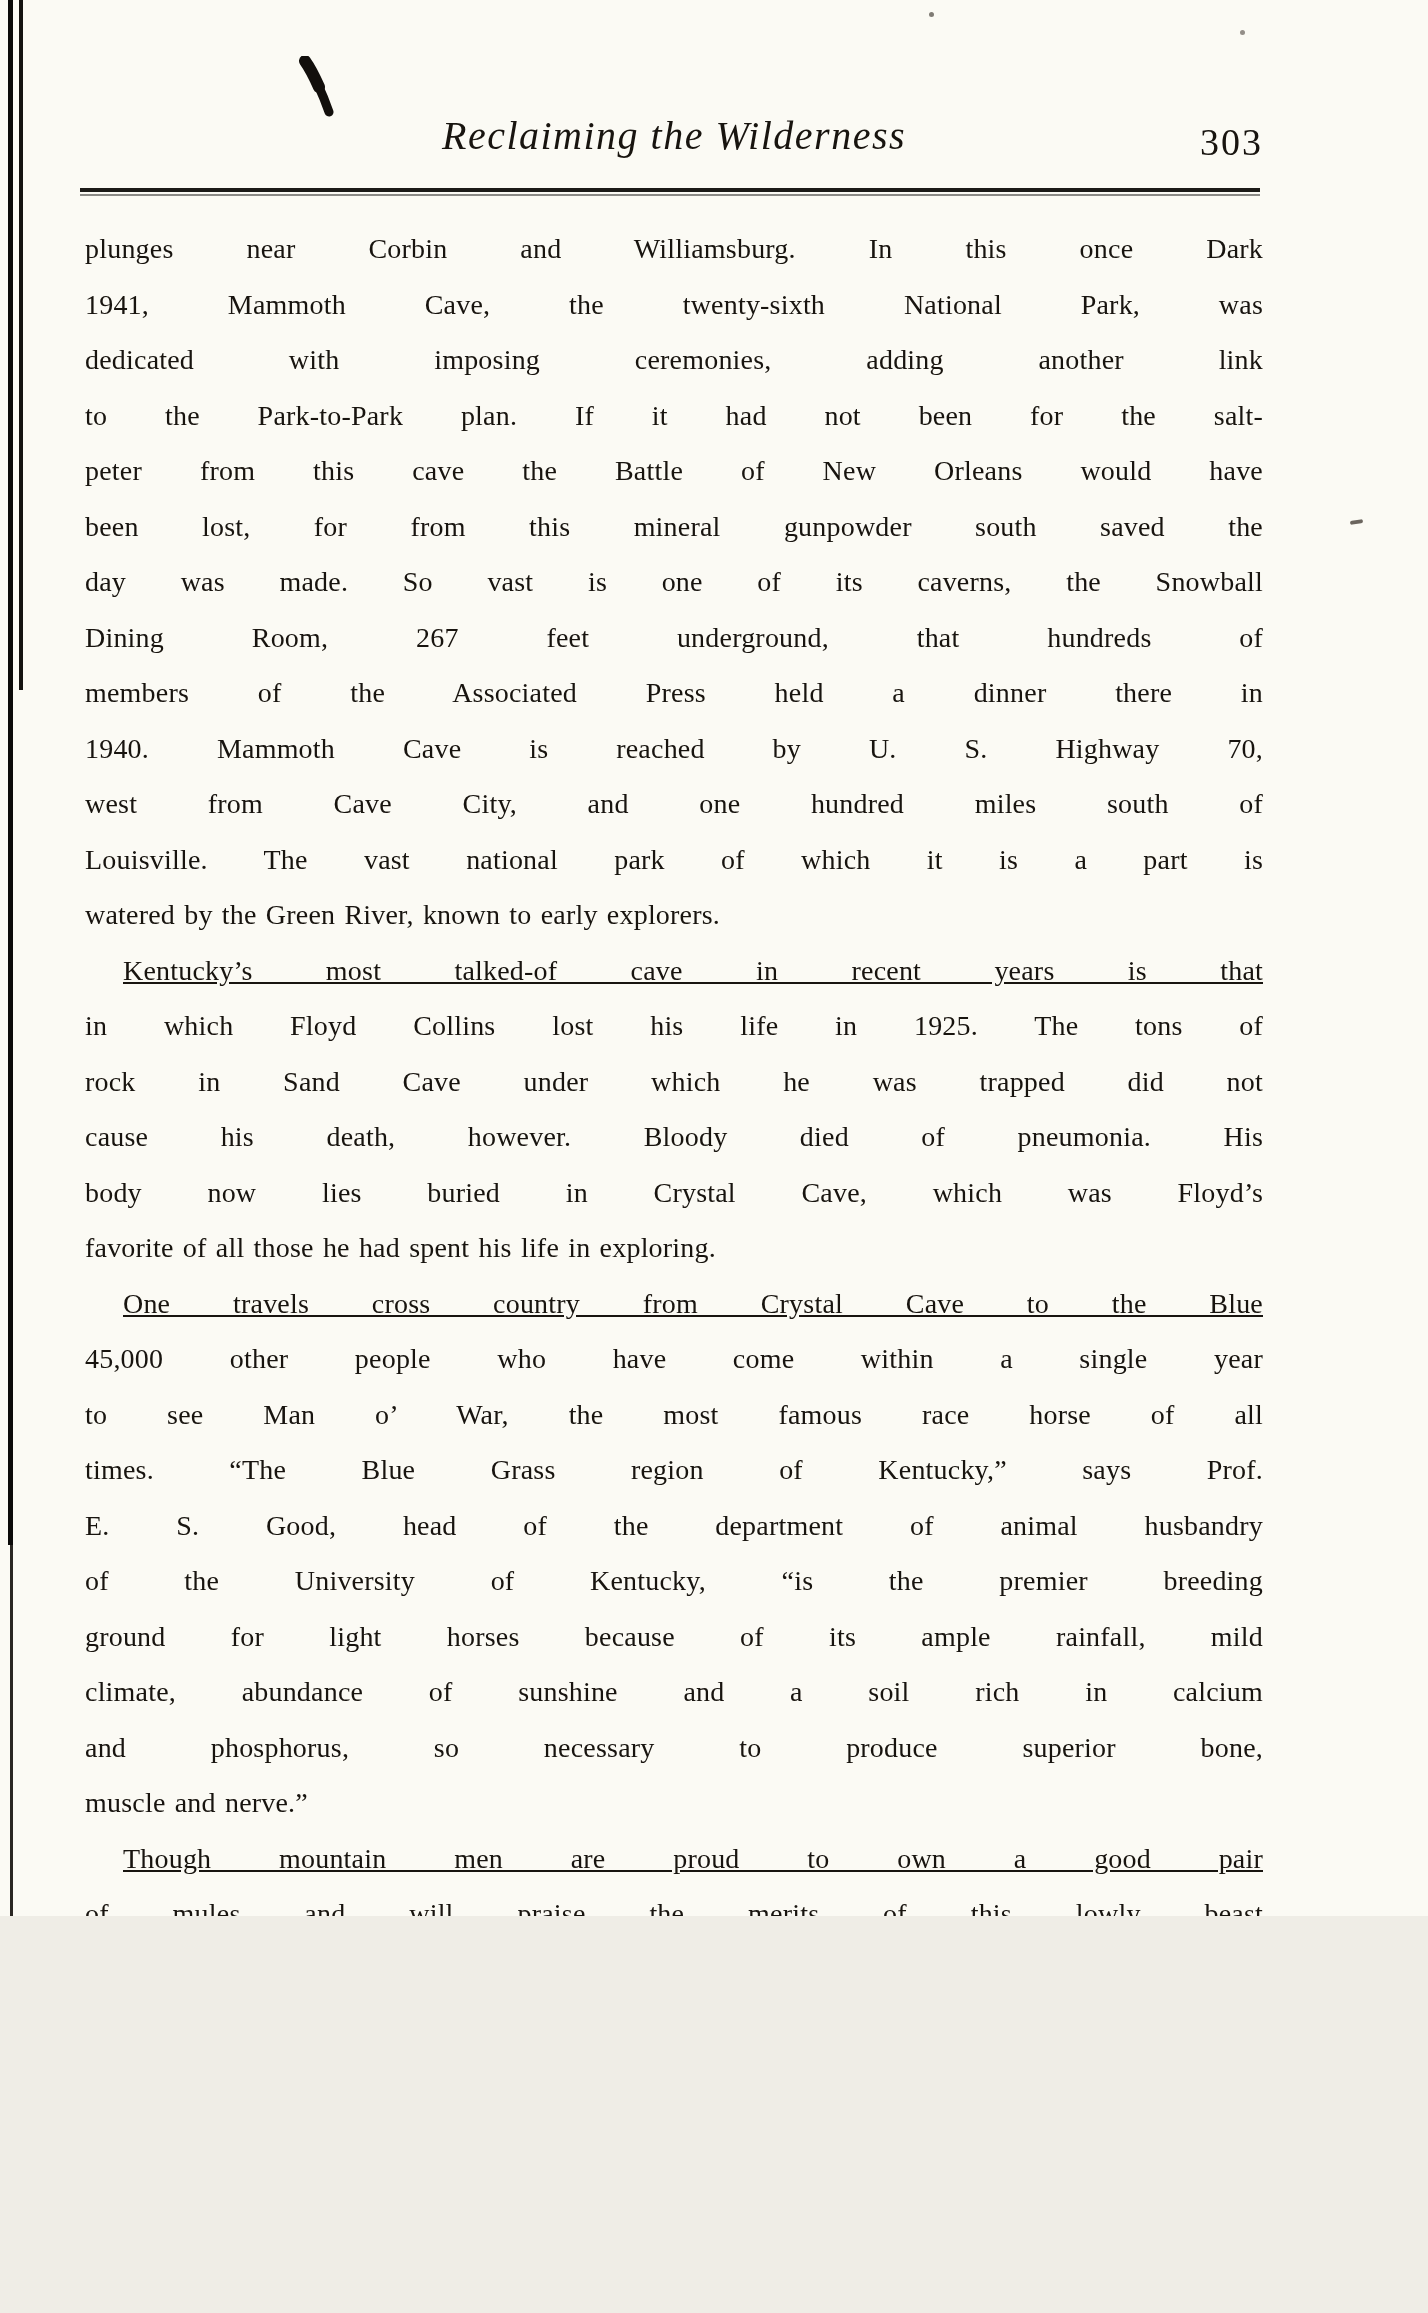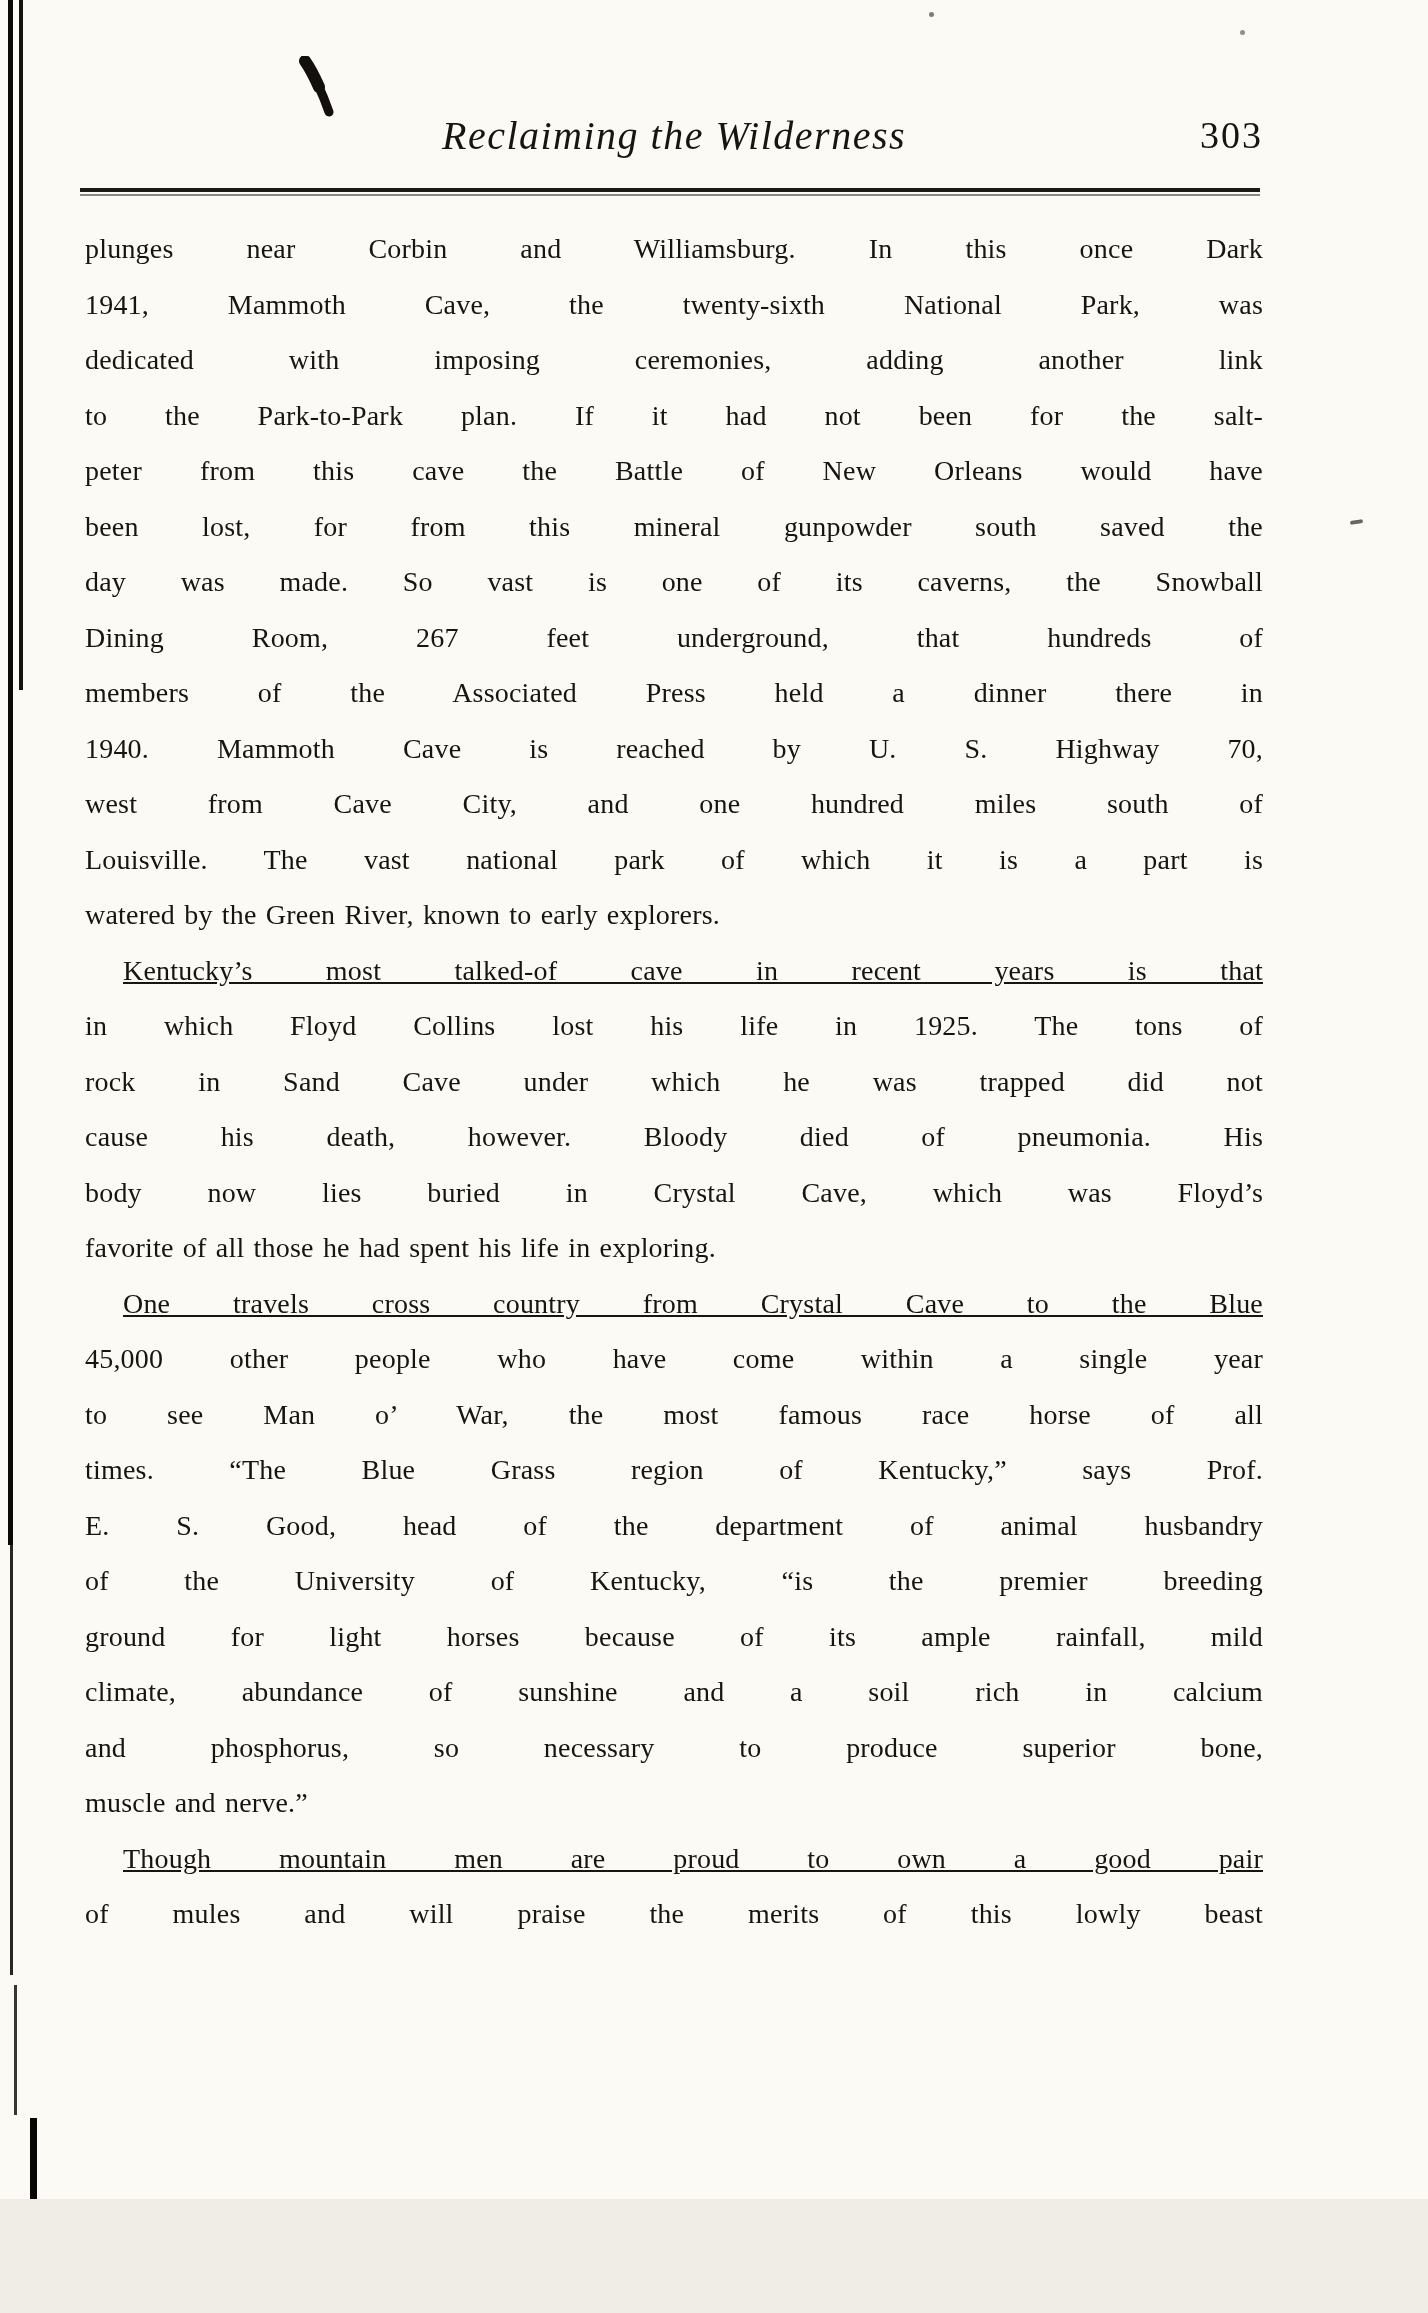--- a/index.html
+++ b/index.html
@@ -10,21 +10,21 @@
   html, body { margin: 0; padding: 0; }
   body {
     width: 1428px;
     height: 2313px;
     background: #efede6;
     font-family: "Liberation Serif", serif;
   }
   .page {
     position: relative;
     width: 1428px;
-    height: 2199px;
+    height: 1916px;
     background: var(--paper);
     color: var(--ink);
     overflow: hidden;
   }
 
   
   .header-row {
     position: absolute;
     top: 112px;
     left: 85px;
@@ -36,21 +36,21 @@
     left: 0; right: 0;
     text-align: center;
     font-style: italic;
     font-size: 40px;
     letter-spacing: 1.5px;
     white-space: nowrap;
   }
   .page-number {
     position: absolute;
     right: 0;
-    top: 1px;
+    top: 8px;
     font-size: 38px;
     letter-spacing: 2px;
   }
   .header-rule {
     position: absolute;
     top: 188px;
     left: 80px;
     width: 1180px;
     border-top: 4px solid #1c1a17;
   }

